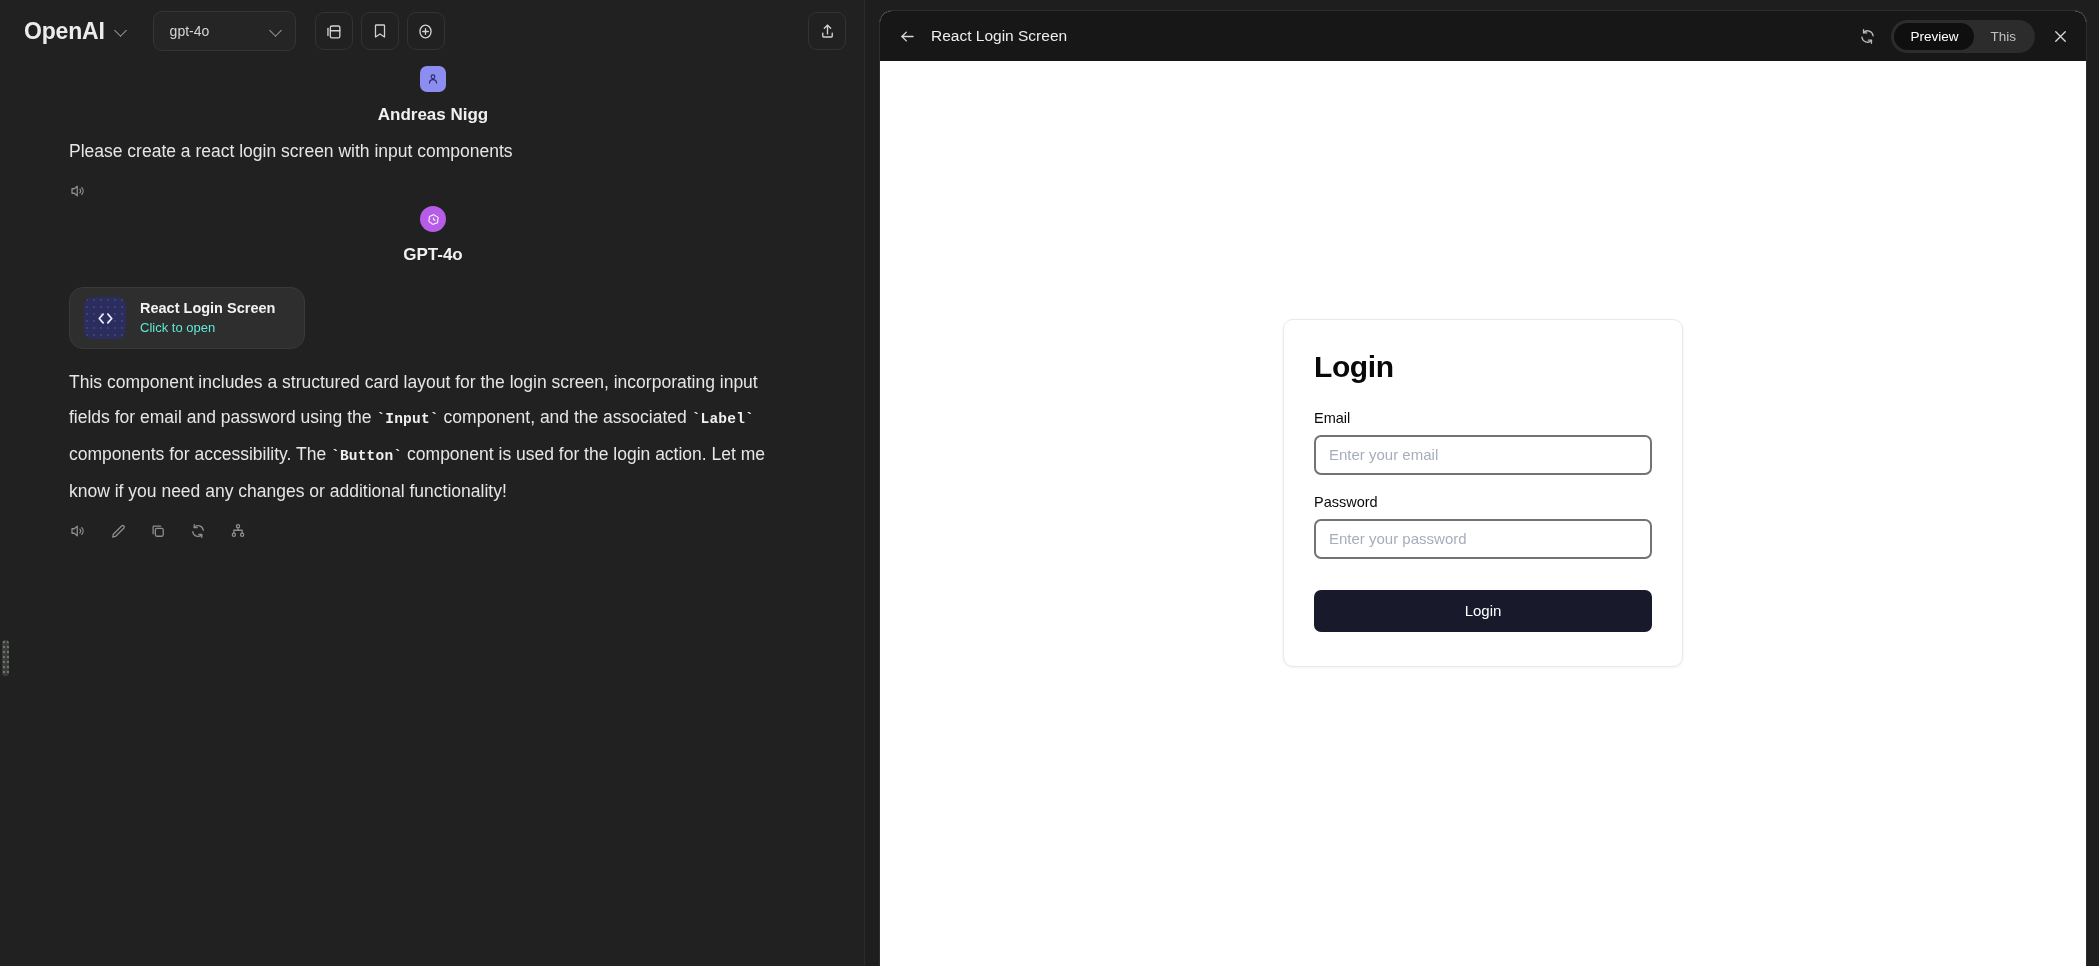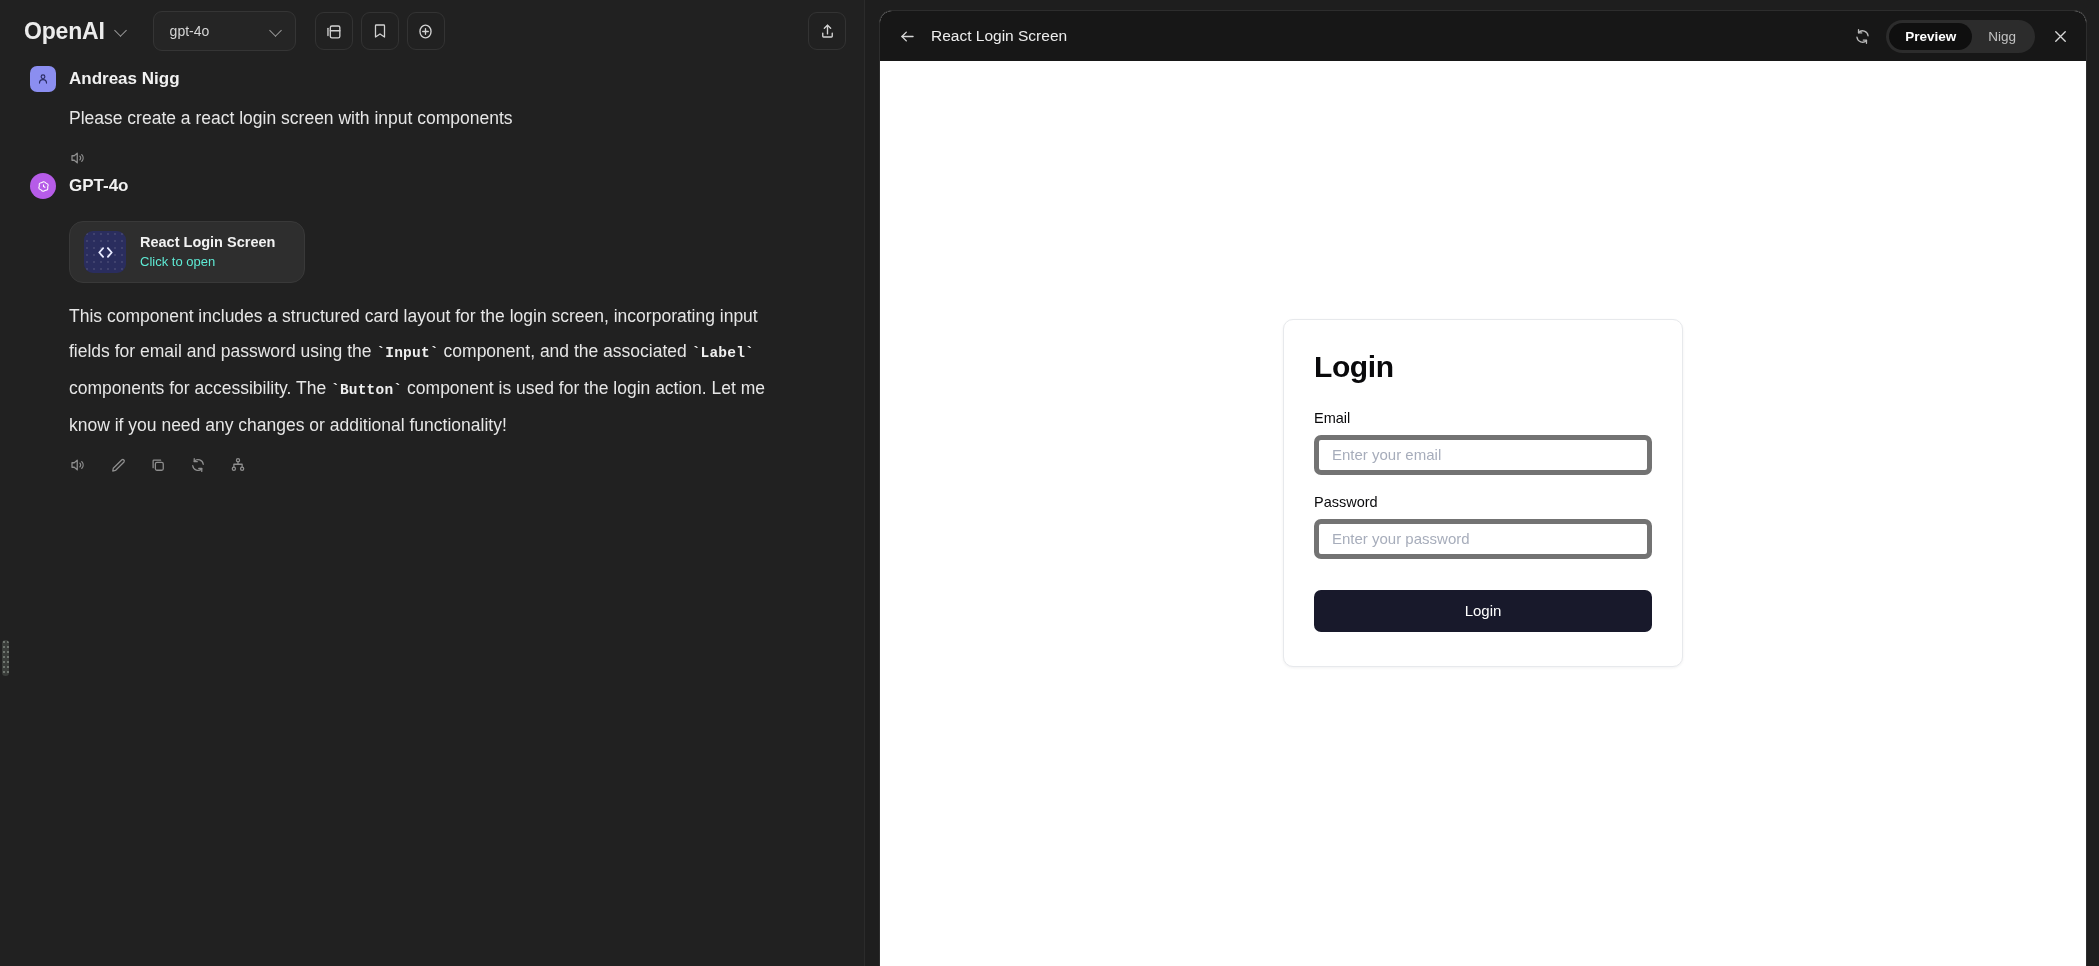--- a/index.html
+++ b/index.html
@@ -60,21 +60,21 @@
     display: flex; align-items: center; justify-content: center;
     cursor: pointer;
   }
   .icon-btn svg { display: block; }
   .tb-group { display: flex; align-items: center; gap: 8px; margin-left: 12px; }
   .spacer { flex: 1 1 auto; }
 
   
   .messages { padding: 4px 28px 0 30px; }
   .msg { margin-bottom: 4px; }
-  .msg-head { display: flex; align-items: center; gap: 13px; margin-bottom: 9px; }
+  .msg-head { display: flex; align-items: center; gap: 13px; margin-bottom: 9px; flex-direction: column; }
   .avatar {
     width: 26px; height: 26px; flex: 0 0 26px;
     border-radius: 7px;
     display: flex; align-items: center; justify-content: center;
   }
   .avatar.user { background: #8b8ef0; }
   .avatar.assistant { background: #b65ce8; border-radius: 50%; }
   .author { font-size: 17px; font-weight: 700; color: #f1f1f1; }
   .msg-body {
     font-size: 17.5px; line-height: 35px; color: #e6e6e6;
@@ -157,21 +157,21 @@
     display: flex; align-items: center;
     background: #2c2c2c; border-radius: 999px; padding: 3px;
   }
   .seg-btn {
     height: 27px; padding: 0 16px;
     border-radius: 999px; border: none;
     font-size: 13.5px; font-family: "Liberation Sans", sans-serif;
     display: flex; align-items: center; cursor: pointer;
     background: transparent; color: #c2c2c2;
   }
-  .seg-btn.active { background: #0f0f0f; color: #ffffff; font-weight: 700; }
+  .seg-btn.active { background: #0f0f0f; color: #ffffff; font-weight: 400; }
   .close-btn { cursor: pointer; display: flex; align-items: center; padding: 2px; }
 
   .artifact-canvas {
     flex: 1 1 auto;
     background: #ffffff;
     display: flex; align-items: center; justify-content: center;
   }
 
   
   .login-card {
@@ -188,21 +188,21 @@
     font-size: 30px; font-weight: 700; color: #09090b;
     letter-spacing: -0.4px; margin-bottom: 26px;
   }
   .field { margin-bottom: 19px; }
   .field-label {
     display: block;
     font-size: 14.5px; color: #09090b; margin-bottom: 9px; font-weight: 400;
   }
   .field-input {
     width: 100%; height: 40px;
-    border: 5px solid #737373; border-radius: 7px;
+    border: 2px solid #737373; border-radius: 7px;
     background: #fff;
     padding: 0 13px;
     font-size: 15px; color: #09090b;
     font-family: "Liberation Sans", sans-serif;
     outline: none;
   }
   .field-input::placeholder { color: #a7adbb; }
   .login-btn {
     width: 100%; height: 42px; margin-top: 12px;
     background: #18192b; color: #ffffff;
@@ -372,21 +372,21 @@
             <svg width="19" height="19" viewBox="0 0 24 24" fill="none" stroke="#b9b9b9" stroke-width="1.7" stroke-linecap="round" stroke-linejoin="round">
               <path d="M19 11 a7 7 0 0 0 -12-4"></path>
               <path d="M5 13 a7 7 0 0 0 12 4"></path>
               <path d="M7 3.5 L7 7.5 L11 7.5"></path>
               <path d="M17 20.5 L17 16.5 L13 16.5"></path>
             </svg>
           </span>
 
           <div class="seg">
             <button class="seg-btn active">Preview</button>
-            <button class="seg-btn">Nigg</button>
+            <button class="seg-btn">This</button>
           </div>
 
           <span class="close-btn">
             <svg width="19" height="19" viewBox="0 0 24 24" fill="none" stroke="#d8d8d8" stroke-width="1.7" stroke-linecap="round">
               <path d="M6 6 L18 18 M18 6 L6 18"></path>
             </svg>
           </span>
         </div>
       </header>
 

